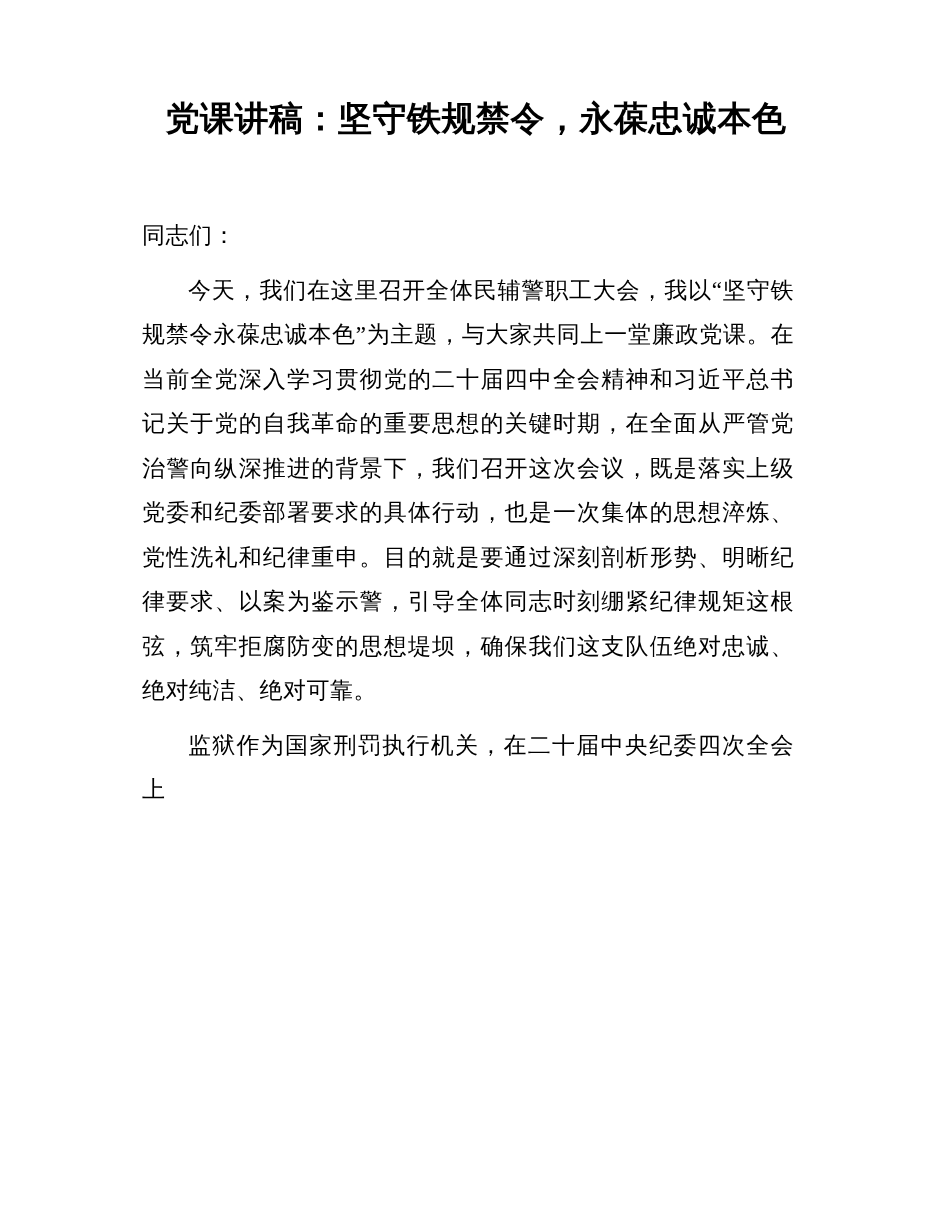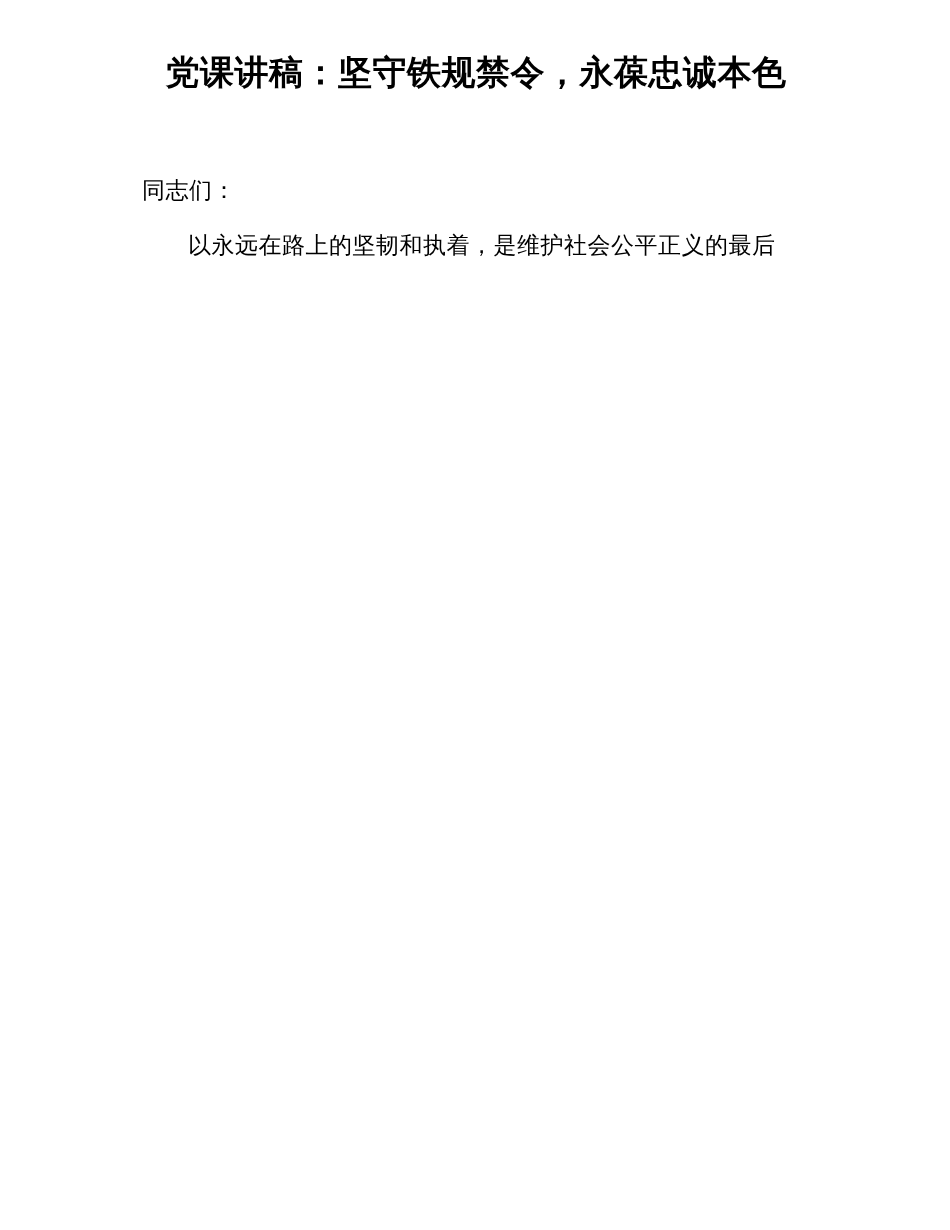--- a/index.html
+++ b/index.html
@@ -7,22 +7,22 @@
       padding: 0;
       background: #ffffff;
     }
     .page {
       position: relative;
       width: 950px;
       height: 1088px;
       margin: 0 auto;
       background: #ffffff;
       box-sizing: border-box;
-      padding: 52px 140px 0 142px;
-      font-family: Liberation Mono, monospace;
+      padding: 96px 140px 0 142px;
+      font-family: Liberation Serif, serif;
       color: #000000;
       overflow: hidden;
     }
     .doc-title {
       margin: 0 0 72px 0;
       font-size: 34px;
       line-height: 46px;
       font-weight: bold;
       text-align: center;
       letter-spacing: 0.5px;
@@ -45,16 +45,17 @@
     }
   </style>
 </head>
 <body>
 
 <div class="page">
   <h1 class="doc-title">党课讲稿：坚守铁规禁令，永葆忠诚本色</h1>
 
   <p class="para salutation">同志们：</p>
 
+  <p class="para indent">今天，我们在这里召开全体民辅警职工大会，我以“坚守铁规禁令永葆忠诚本色”为主题，与大家共同上一堂廉政党课。在当前全党深入学习贯彻党的二十届四中全会精神和习近平总书记关于党的自我革命的重要思想的关键时期，在全面从严管党治警向纵深推进的背景下，我们召开这次会议，既是落实上级党委和纪委部署要求的具体行动，也是一次集体的思想淬炼、党性洗礼和纪律重申。目的就是要通过深刻剖析形势、明晰纪律要求、以案为鉴示警，引导全体同志时刻绷紧纪律规矩这根弦，筑牢拒腐防变的思想堤坝，确保我们这支队伍绝对忠诚、绝对纯洁、绝对可靠。</p>
 
 
-  <p class="para indent">以永远在路上的坚韧和执着，是维护社会公平正义的最后</p>
+  <p class="para indent">监狱作为国家刑罚执行机关，在二十届中央纪委四次全会上</p>
 </div>
 
 </body></html>

